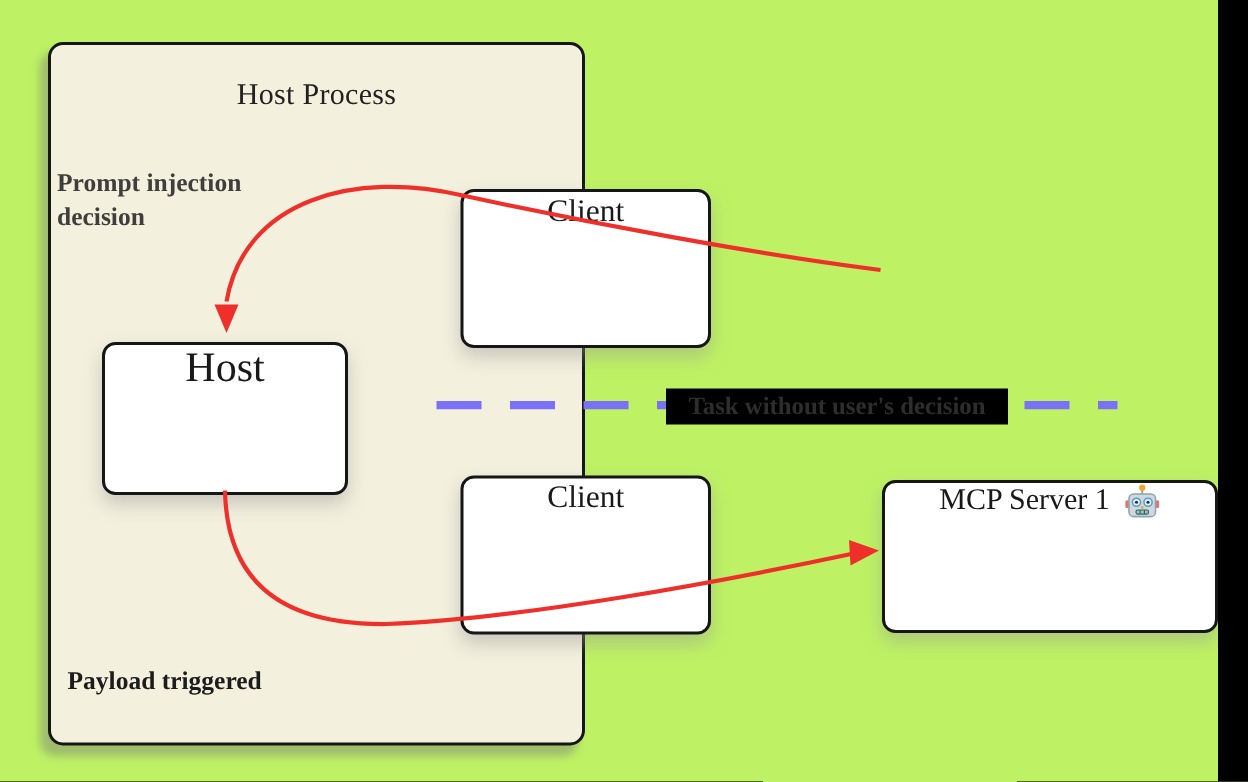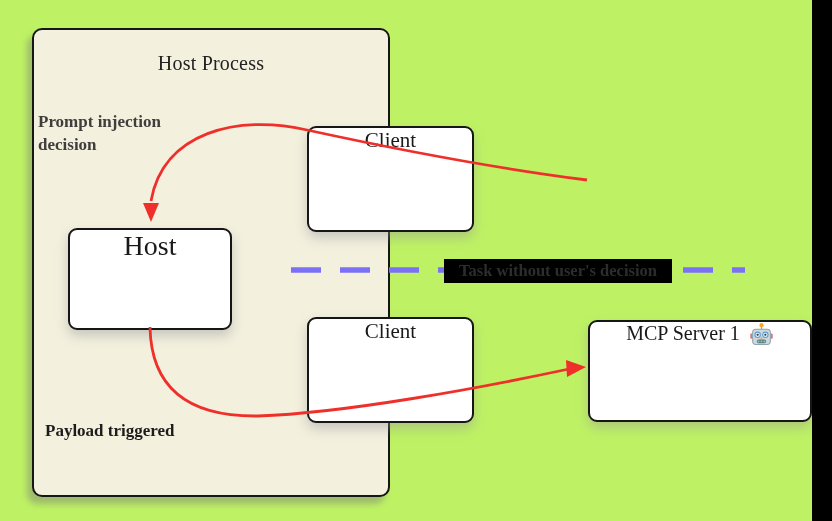--- a/index.html
+++ b/index.html
@@ -19,21 +19,21 @@
     color:#191919;box-shadow:0 6px 12px rgba(150,150,150,0.45);}
   .node-host{left:68px;top:228px;width:160px;height:98px;font-size:28px;}
   .node-client-top{left:307px;top:126px;width:163px;height:102px;font-size:21px;}
   .node-client-bottom{left:307px;top:317px;width:163px;height:102px;font-size:21px;}
   .node-server1{left:588px;top:129px;width:220px;height:99px;font-size:20px;}
   .node-server2{left:588px;top:320px;width:220px;height:98px;font-size:20px;}
 
   
   .ann{position:absolute;font-weight:700;color:#3f3e3c;}
   .ann-prompt{left:38px;top:110px;width:158px;text-align:left;font-size:17px;line-height:23px;}
-  .ann-payload{left:45px;top:421px;width:210px;font-size:17px;color:#1c1c1c;}
+  .ann-payload{left:45px;top:444px;width:210px;font-size:17px;color:#1c1c1c;}
   .ann-boundary{left:408px;top:259px;width:228px;text-align:center;font-size:16.5px;
     color:#2d2d2d;background:#000;padding:2px 0;z-index:6;margin-left:36px;}
 
   
   .overlay{position:absolute;left:0;top:0;width:832px;height:521px;z-index:5;pointer-events:none;}
 
   .emoji{display:inline-flex;width:25px;height:25px;flex:0 0 auto;}
 </style>
 </head>
 <body>

